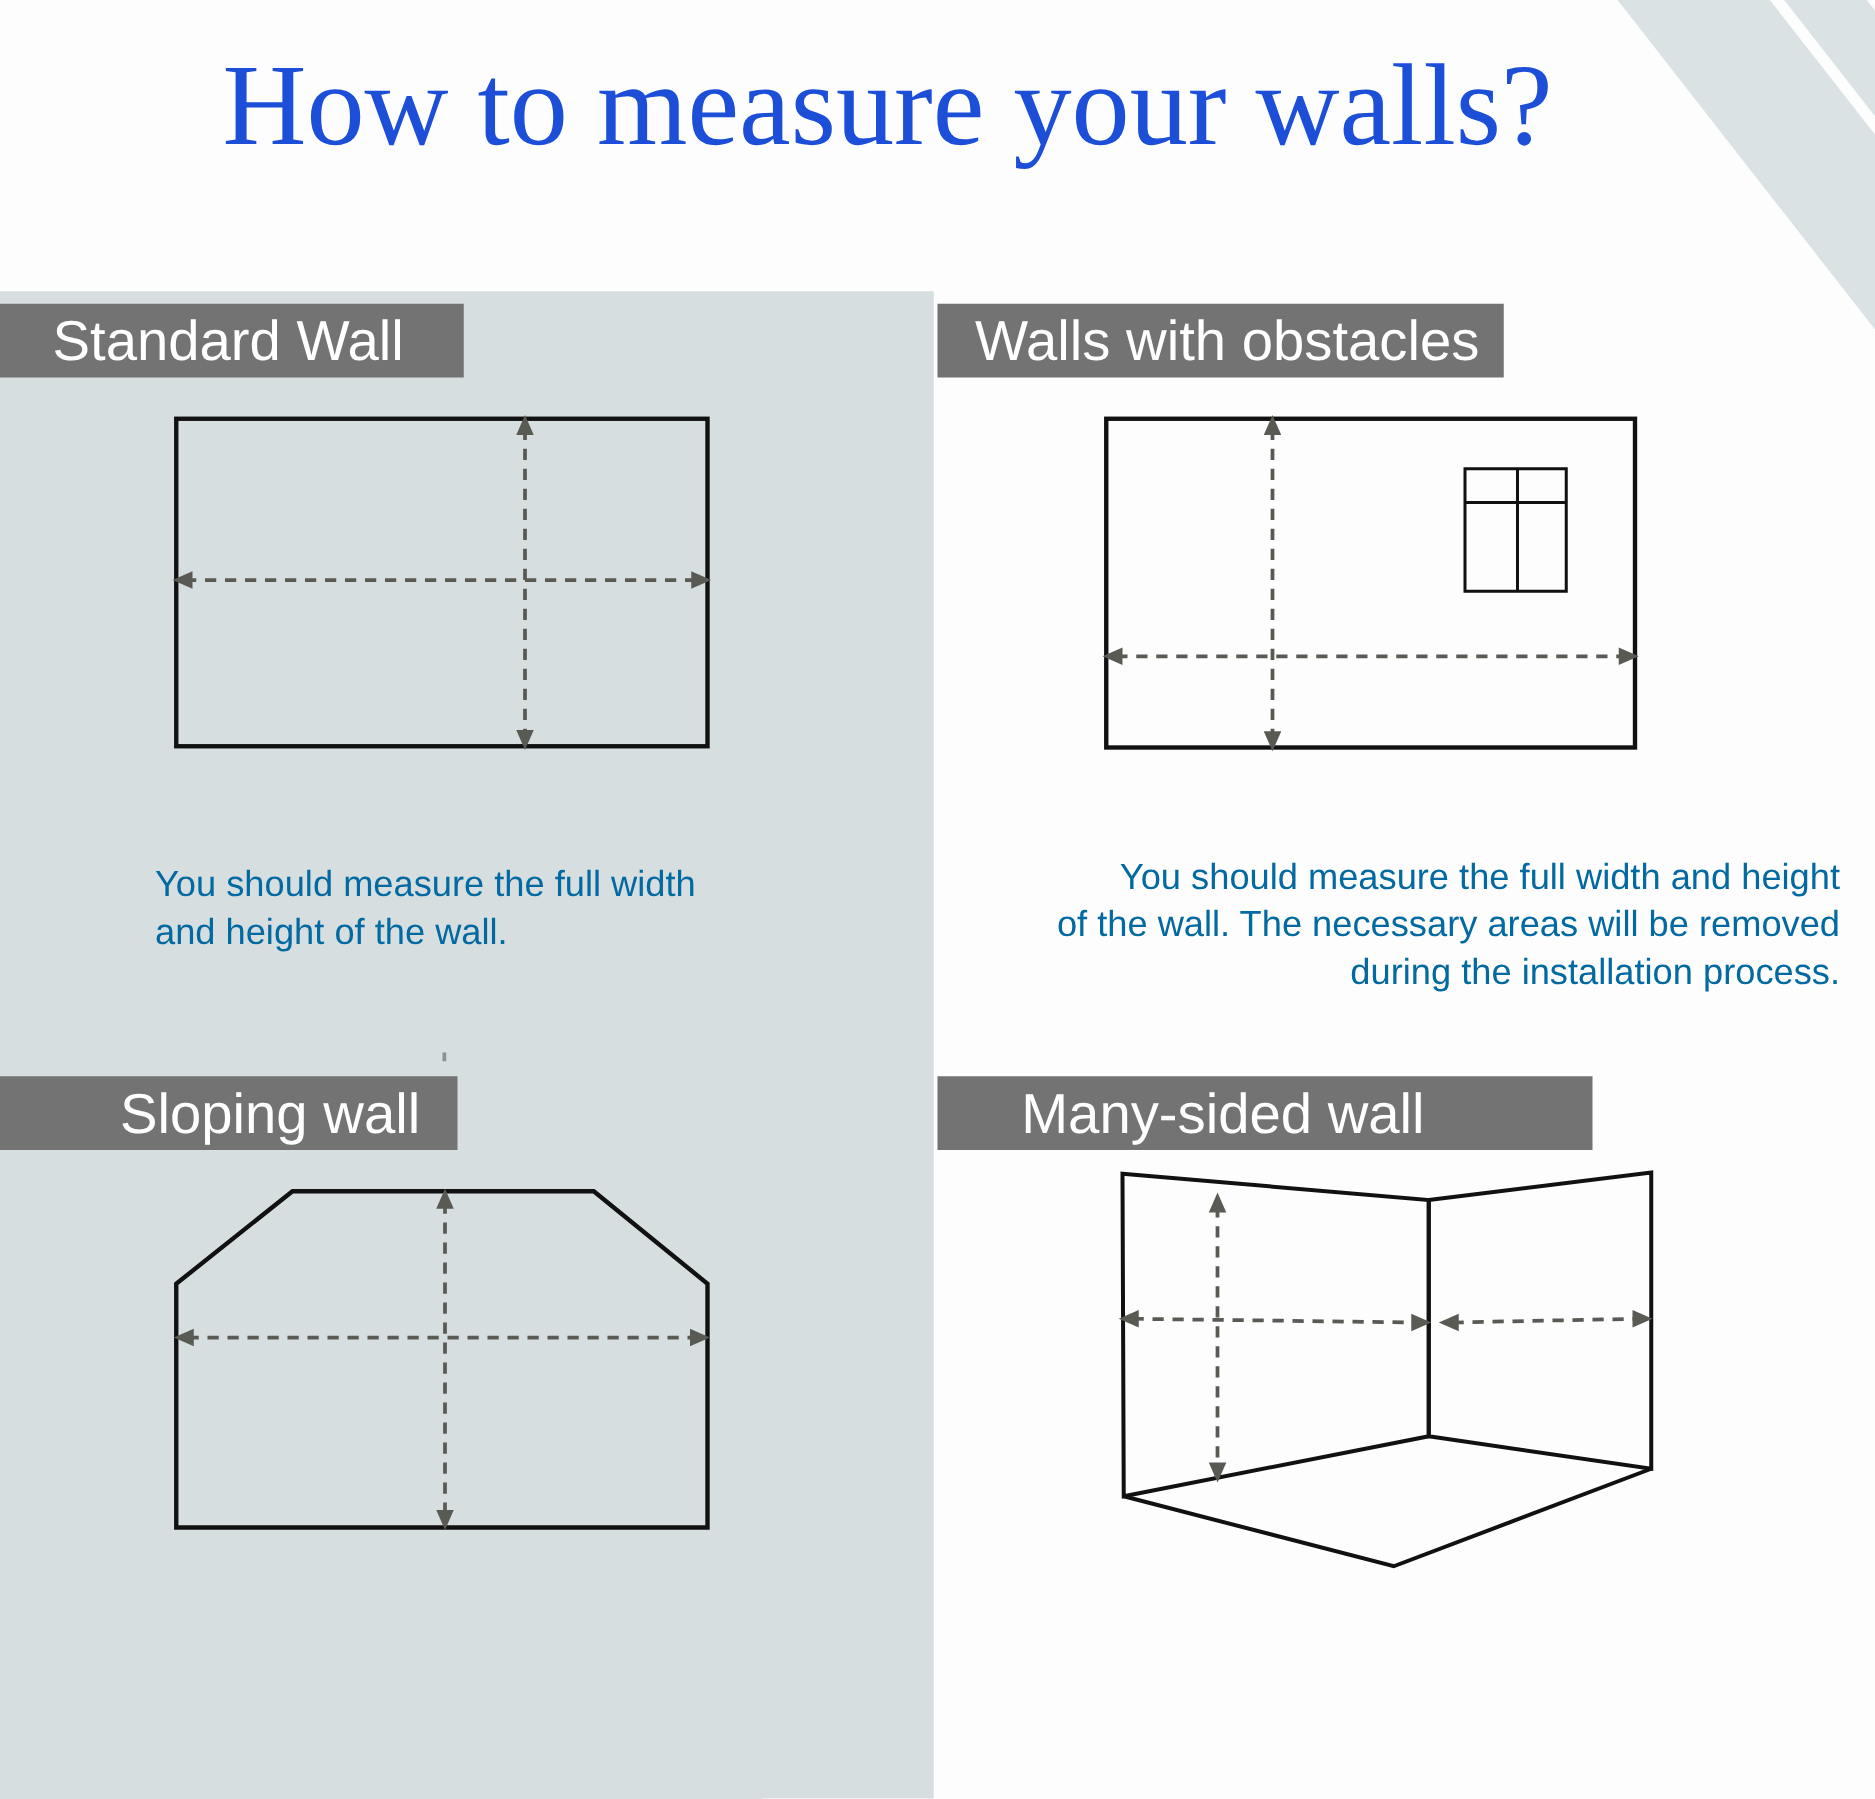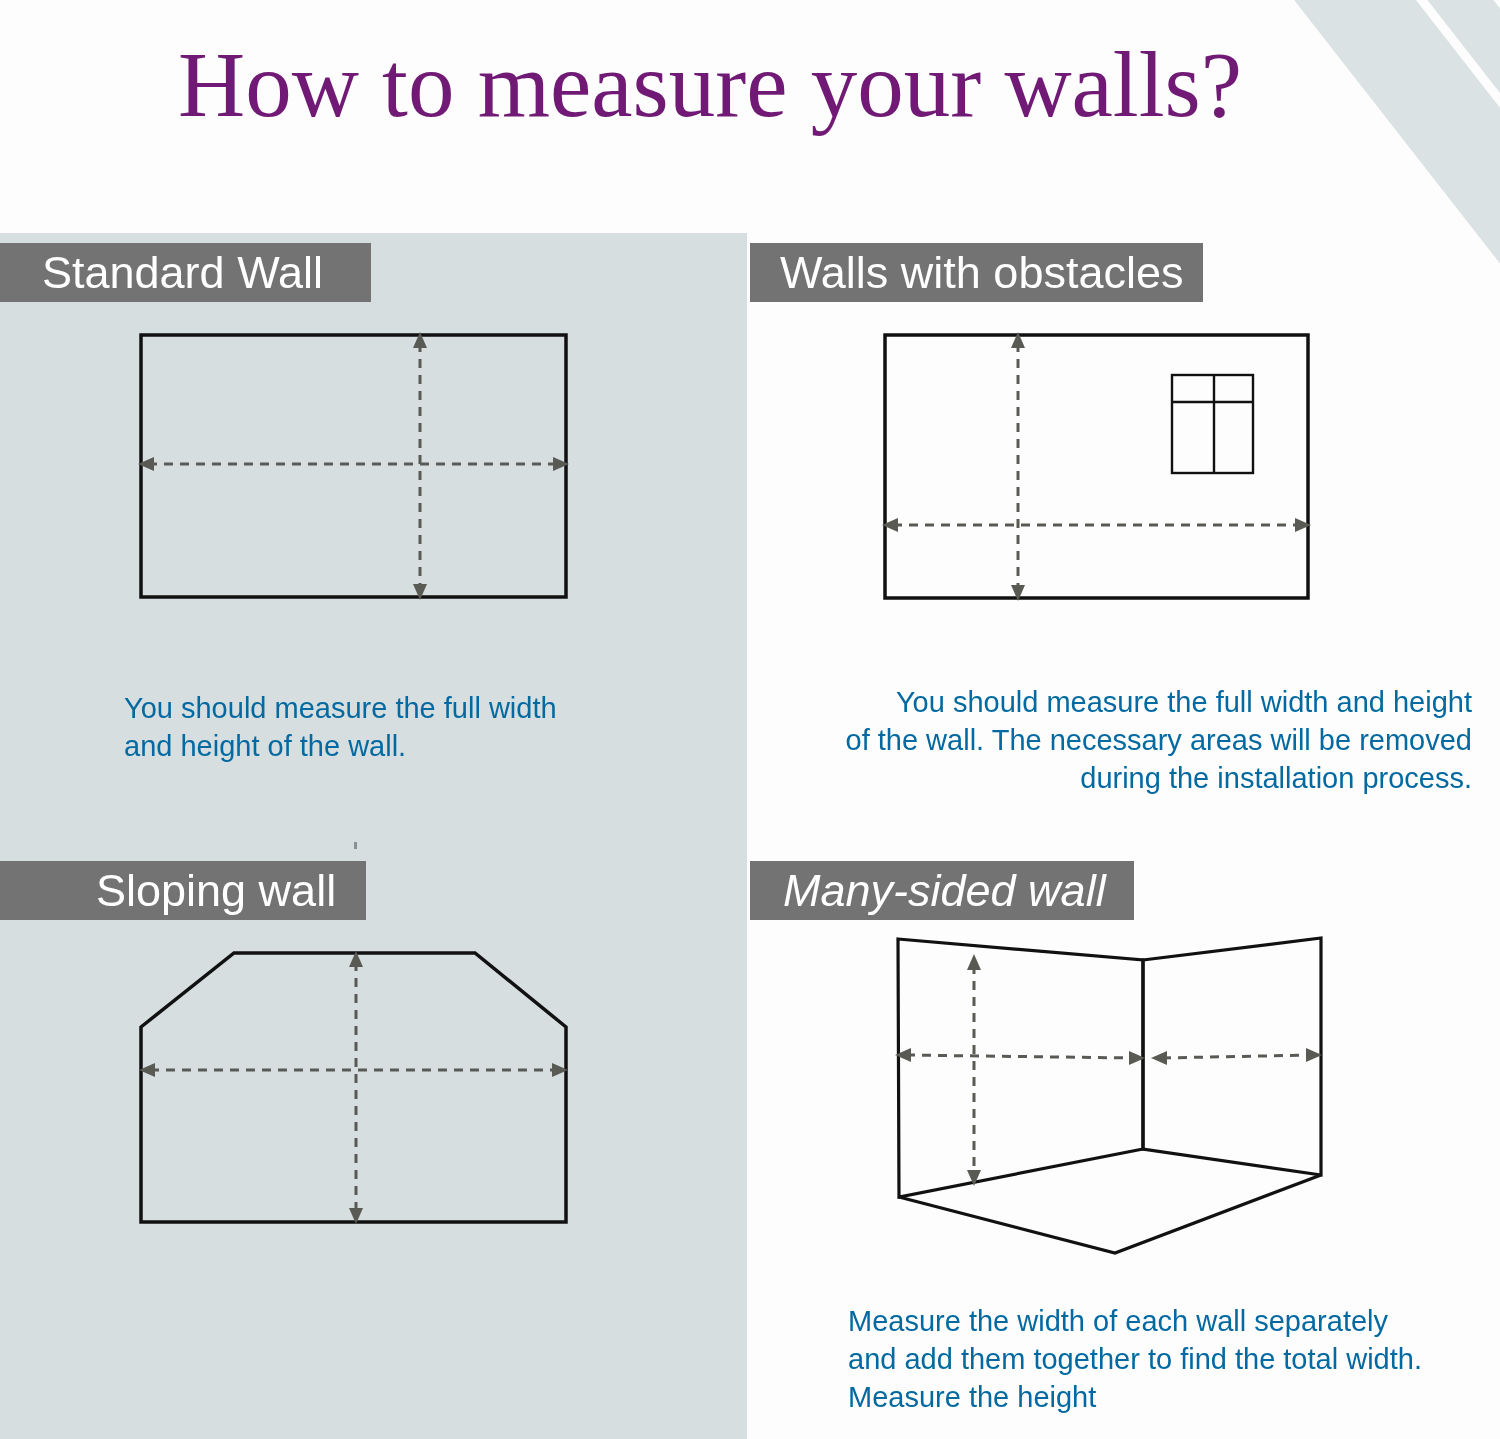--- a/index.html
+++ b/index.html
@@ -50,40 +50,40 @@
   
   .page-title {
     position: absolute;
     left: 0;
     top: 36px;
     width: 1420px;
     text-align: center;
     font-family: "Liberation Serif", serif;
     font-size: 93px;
     line-height: 1.05;
-    color: #701a75;
+    color: #1d4ed8;
     letter-spacing: 0px;
     white-space: nowrap;
   }
   
   .ribbon {
     position: absolute;
     background: #737373;
     color: #ffffff;
     font-size: 45px;
     line-height: 59px;
     height: 59px;
     font-weight: 400;
     white-space: nowrap;
     box-sizing: border-box;
   }
   .ribbon.r1 { left: 0px;   top: 243px; width: 371px; padding-left: 42px; }
   .ribbon.r2 { left: 750px; top: 243px; width: 453px; padding-left: 30px; }
   .ribbon.r3 { left: 0px;   top: 861px; width: 366px; padding-left: 96px; }
-  .ribbon.r4 { left: 750px; top: 861px; width: 384px; padding-left: 33px; font-style: italic; }
+  .ribbon.r4 { left: 750px; top: 861px; width: 524px; padding-left: 67px; }
 
   
   .caption {
     position: absolute;
     color: #0369a1;
     font-size: 29px;
     line-height: 38px;
     font-weight: 400;
     white-space: pre-line;
     margin-top: 44px;
@@ -225,19 +225,16 @@
       </g>
 
       <g>
         <line x1="104" y1="40" x2="104" y2="250" stroke="#5a5a55" stroke-width="3" stroke-dasharray="9 7"></line>
         <polygon points="104,29 97,45 111,45" fill="#5a5a55"></polygon>
         <polygon points="104,261 97,245 111,245" fill="#5a5a55"></polygon>
       </g>
     </svg>
   </div>
 
-  <div class="caption cap4">Measure the width of each wall separately
-and add them together to find the total width.
-Measure the height</div>
 
   <div class="speck"></div>
 
 </div>
 
 </body></html>

